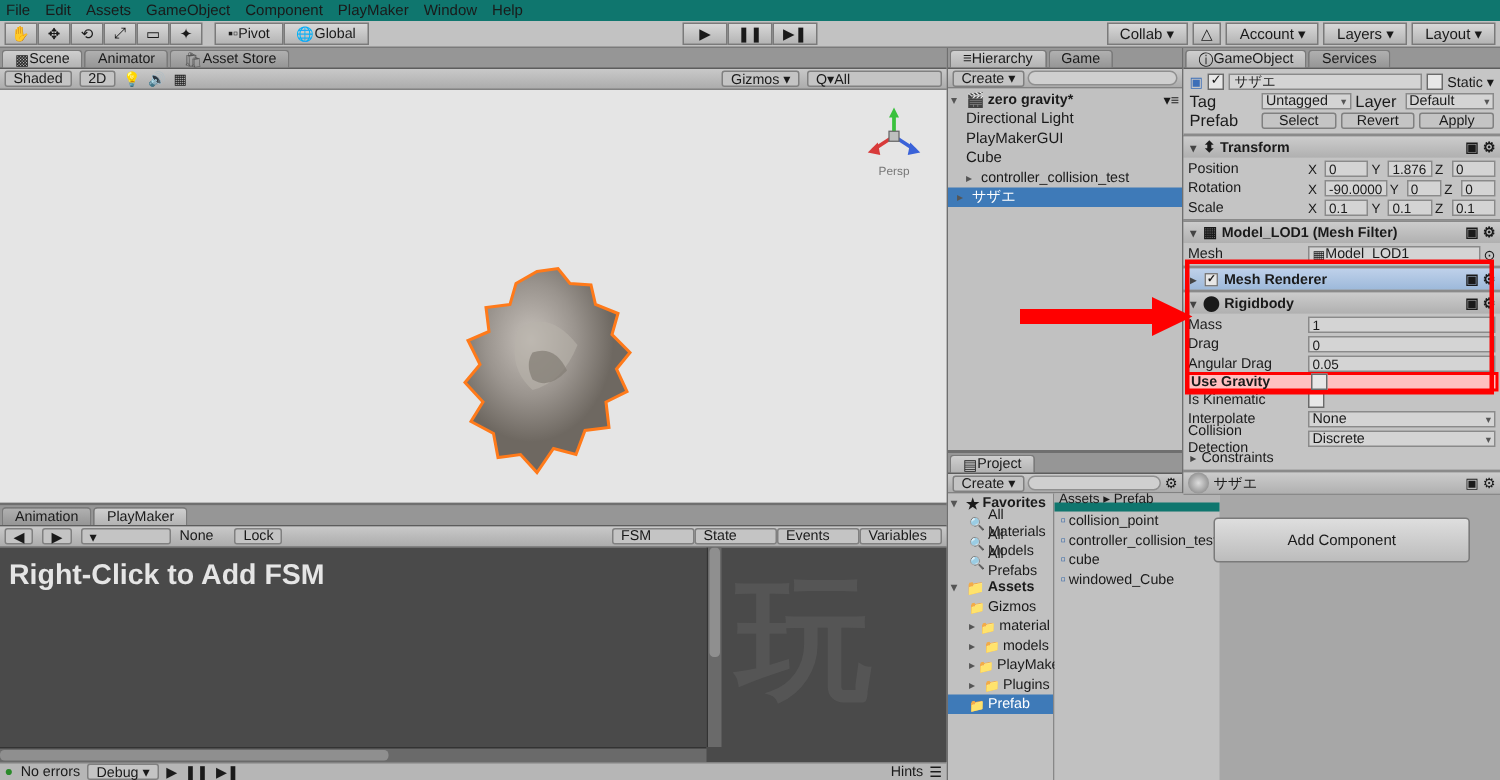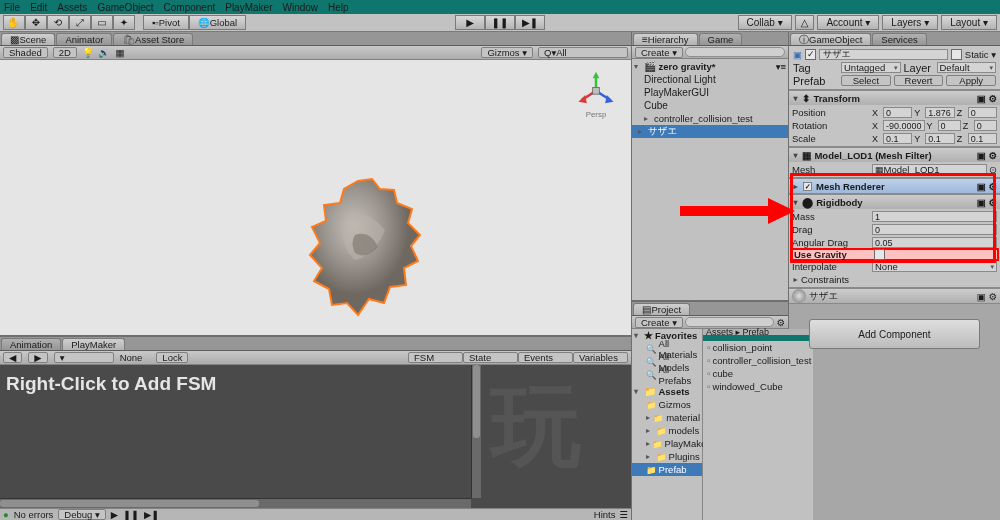--- a/index.html
+++ b/index.html
@@ -384,23 +384,33 @@
           </div>
         <div class="prop">
             <span class="pl">Angular Drag</span>
             <div class="num" style="flex:3">0.05</div>
           </div>
         <div class="prop" style="background:#ffc0c0;border:2px solid var(--red);margin:-1px -2px;padding:0 2px">
             <span class="pl" style="font-weight:bold">Use Gravity</span>
             <span class="chk"></span>
           </div>
         <div class="prop">
+            <span class="pl">Is Kinematic</span>
+            <span class="chk"></span>
+          </div>
+        <div class="prop">
             <span class="pl">Interpolate</span>
             <div class="dd" style="flex:3">
               <span>None</span>
+            </div>
+          </div>
+        <div class="prop">
+            <span class="pl">Collision Detection</span>
+            <div class="dd" style="flex:3">
+              <span>Discrete</span>
             </div>
           </div>
         <div class="prop">
             <span class="tri">▸</span>
             <span class="pl">Constraints</span>
           </div>
       </div>
     </div>
 
     <div class="component">

